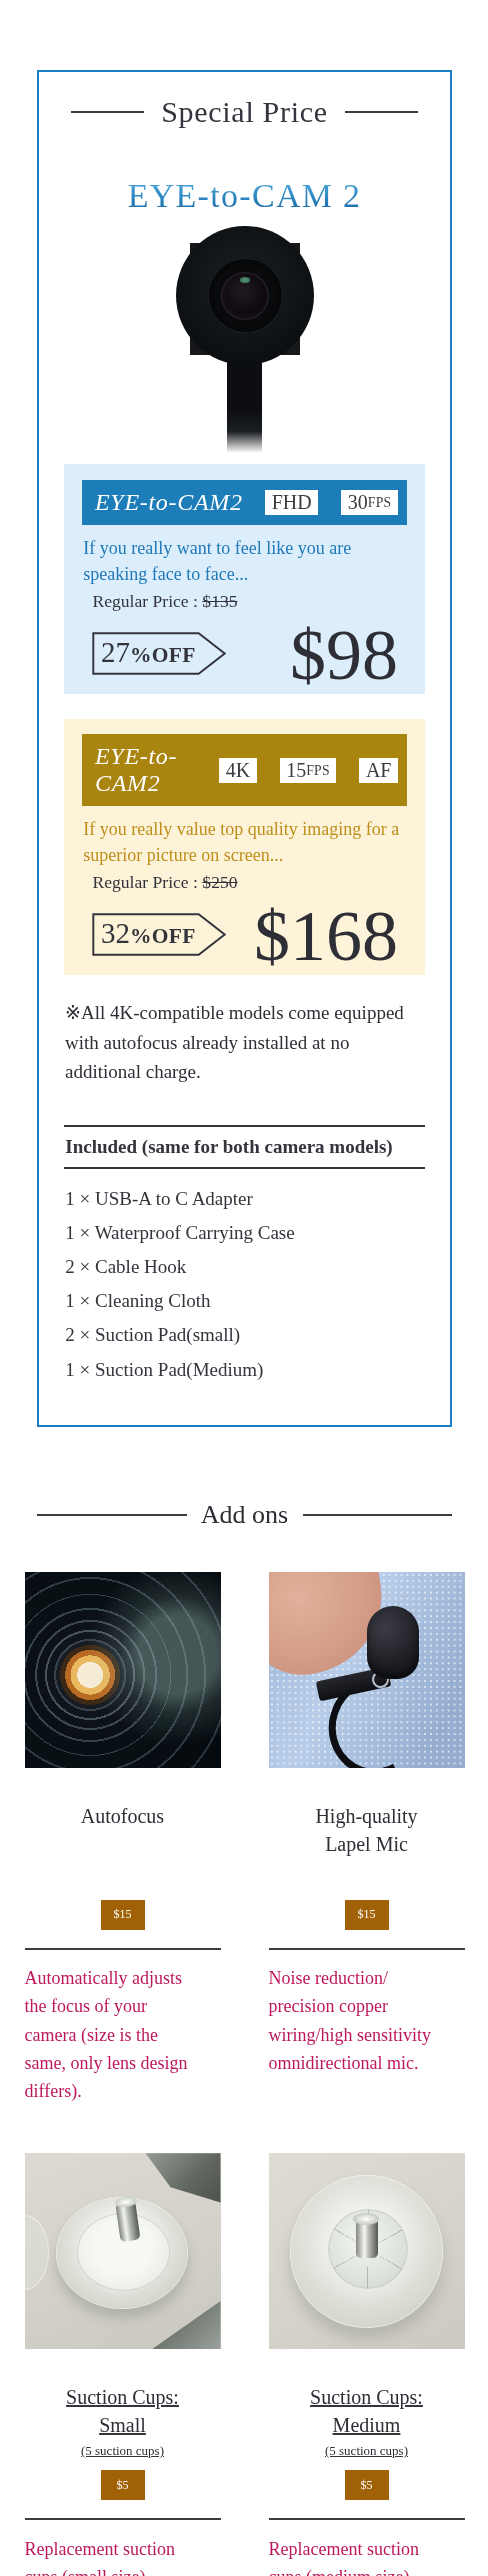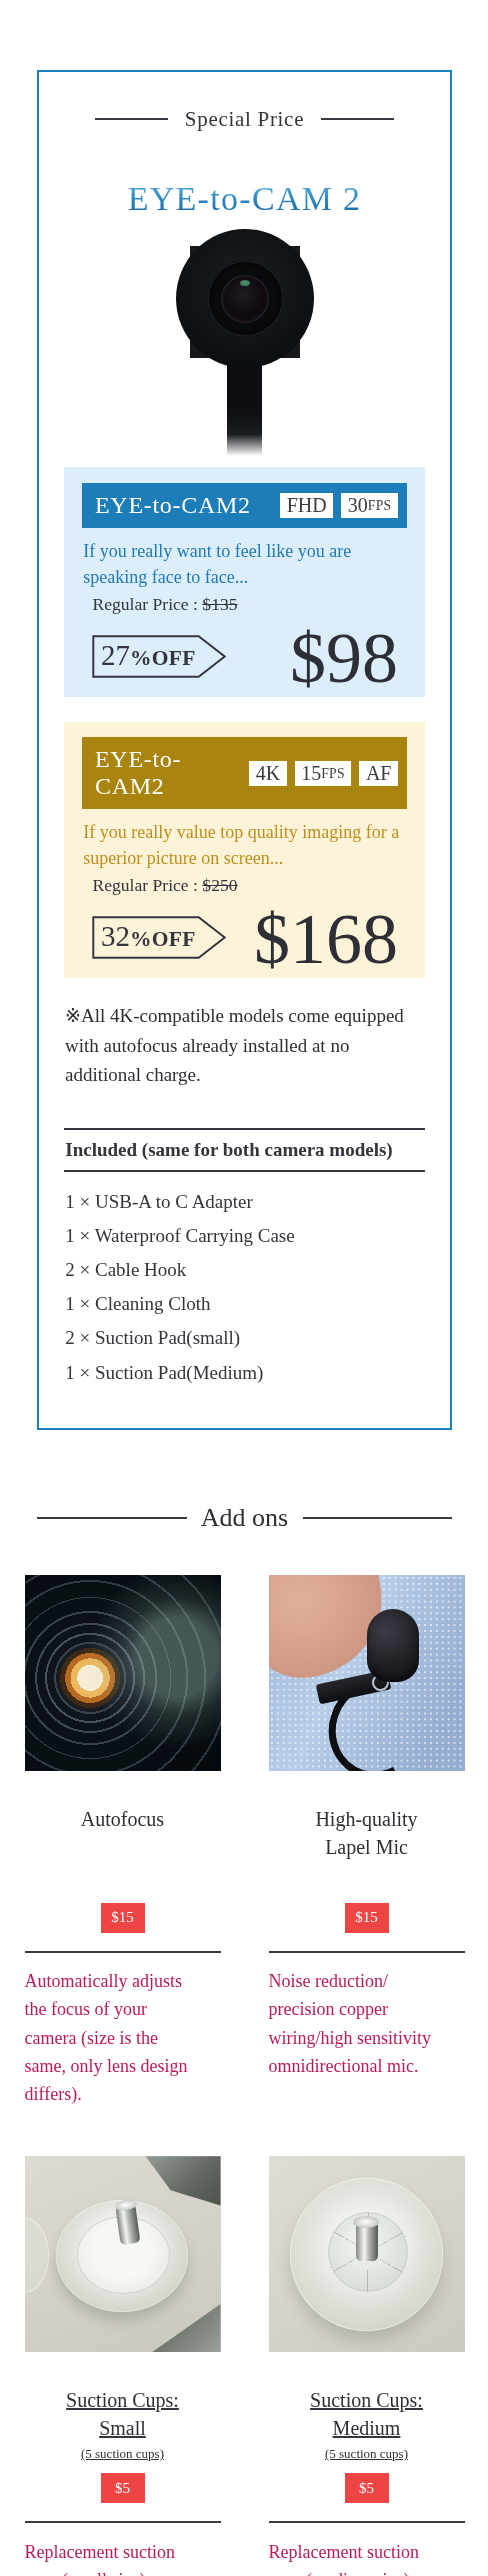--- a/index.html
+++ b/index.html
@@ -9,21 +9,21 @@
     color:#33343c;
   }
   
   .promo-box{
     margin:70px 37px 0;
     border:2px solid #1a7ec2;
     padding:19.6px 0 38px;
   }
   .rule-heading{display:flex;align-items:center;justify-content:center;}
   .rule-heading .rule{height:2px;background:#3a3a42;}
-  .eyebrow{margin-top:15px;font-size:21px;letter-spacing:0.7px;color:#33343c;}
+  .eyebrow{margin-top:3px;font-size:30px;letter-spacing:0.7px;color:#33343c;}
   .eyebrow .rule{width:73px;}
   .eyebrow .txt{margin:0 17px;}
   .product-title{
     margin:48px 0 0;text-align:center;font-weight:400;
     font-size:34px;letter-spacing:1.3px;
     background:linear-gradient(180deg,#5ab2e2 0%,#2a85c0 55%,#17639e 100%);
     -webkit-background-clip:text;background-clip:text;color:transparent;
   }
   
   .camera-figure{position:relative;height:229px;margin-top:11.7px;}
@@ -40,22 +40,22 @@
     box-shadow:inset 0 0 0 1.3px #241f2a, inset 0 -2.6px 6.5px rgba(90,60,80,.25);}
   .cam-glint{left:19px;top:5.9px;width:10.4px;height:5.9px;border-radius:50%;
     background:radial-gradient(#5a9b79,#2c5c44);}
   
   .offer{margin:10.4px 25px 0;padding:15.6px 18px 7.8px;}
   .offer-fhd{background:#dceefb;margin-top:9px;}
   .offer-4k{background:#fdf3d8;margin-top:25px;}
   .offer-bar{display:flex;align-items:center;padding:9px 9px 9px 13px;}
   .offer-fhd .offer-bar{background:#1d7db8;}
   .offer-4k .offer-bar{background:#a9840f;}
-  .offer-name{color:#fff;font-size:24px;letter-spacing:0.7px;margin-right:auto;}
-  .offer-badges{display:flex;gap:8px;align-items:center;}
+  .offer-name{color:#fff;font-size:24px;letter-spacing:0.7px;margin-right:auto;font-style:italic;}
+  .offer-badges{display:flex;gap:23px;align-items:center;}
   .badge{background:#fff;color:#3b3c42;padding:0 6.5px;height:25px;display:flex;align-items:center;}
   .b-main{font-size:20px;line-height:25px;}
   .b-small{font-size:13.7px;line-height:25px;letter-spacing:0.3px;}
   .offer-tagline{margin:9.8px 0 0 1.3px;font-size:18px;line-height:1.45;max-width:329px;}
   .offer-fhd .offer-tagline{color:#2079b8;}
   .offer-4k .offer-tagline{color:#bf8e1c;}
   .offer-pricing{display:flex;align-items:flex-end;padding-left:10.4px;margin-top:3.9px;}
   .regular{font-size:17.6px;color:#33343c;}
   .regular s{text-decoration:line-through;}
   .discount-tag{position:relative;width:134px;height:54px;margin-top:20px;}
@@ -78,21 +78,21 @@
   .addon-grid{margin:42px 40px 0;display:grid;grid-template-columns:196px 196px;
     column-gap:26px;row-gap:23.5px;justify-content:center;gap:48px;}
   .addon-card{display:flex;flex-direction:column;align-items:center;text-align:center;}
   .addon-image{position:relative;width:196px;height:196px;overflow:hidden;}
   .addon-image *{position:absolute;}
   .addon-head{margin-top:34px;display:flex;flex-direction:column;align-items:center;}
   .row1 .addon-head{min-height:98px;}
   .row2 .addon-head{min-height:87px;text-decoration:underline;}
   .addon-title{margin:0;font-weight:400;font-size:20px;line-height:1.4;max-width:143px;color:#2e2f36;}
   .addon-subtitle{margin-top:3.9px;font-size:13px;color:#2e2f36;}
-  .price-badge{width:44px;height:30px;background:#ef4444;color:#fff;font-size:15px;
+  .price-badge{width:44px;height:30px;background:#a16207;color:#fff;font-size:12px;
     display:flex;align-items:center;justify-content:center;}
   .addon-divider{width:100%;height:2px;background:#3b3c42;margin-top:18px;}
   .addon-desc{margin:14.3px 0 0;align-self:flex-start;text-align:left;
     width:171px;font-size:18px;line-height:1.57;color:#be185d;}
   
   .img-lens{background:#0c1118;}
   .lens-rings{left:-39px;top:-26px;width:274px;height:248px;
     background:radial-gradient(circle at 38% 52%,
       #f7ecd6 0 13px,#eab95f 13px 19.6px,#b96a22 19.6px 25px,#3c2a17 25px 30px,
       #171c23 30px 34px,#39434d 34px 36px,#10151b 36px 43px,#46525c 43px 45px,

